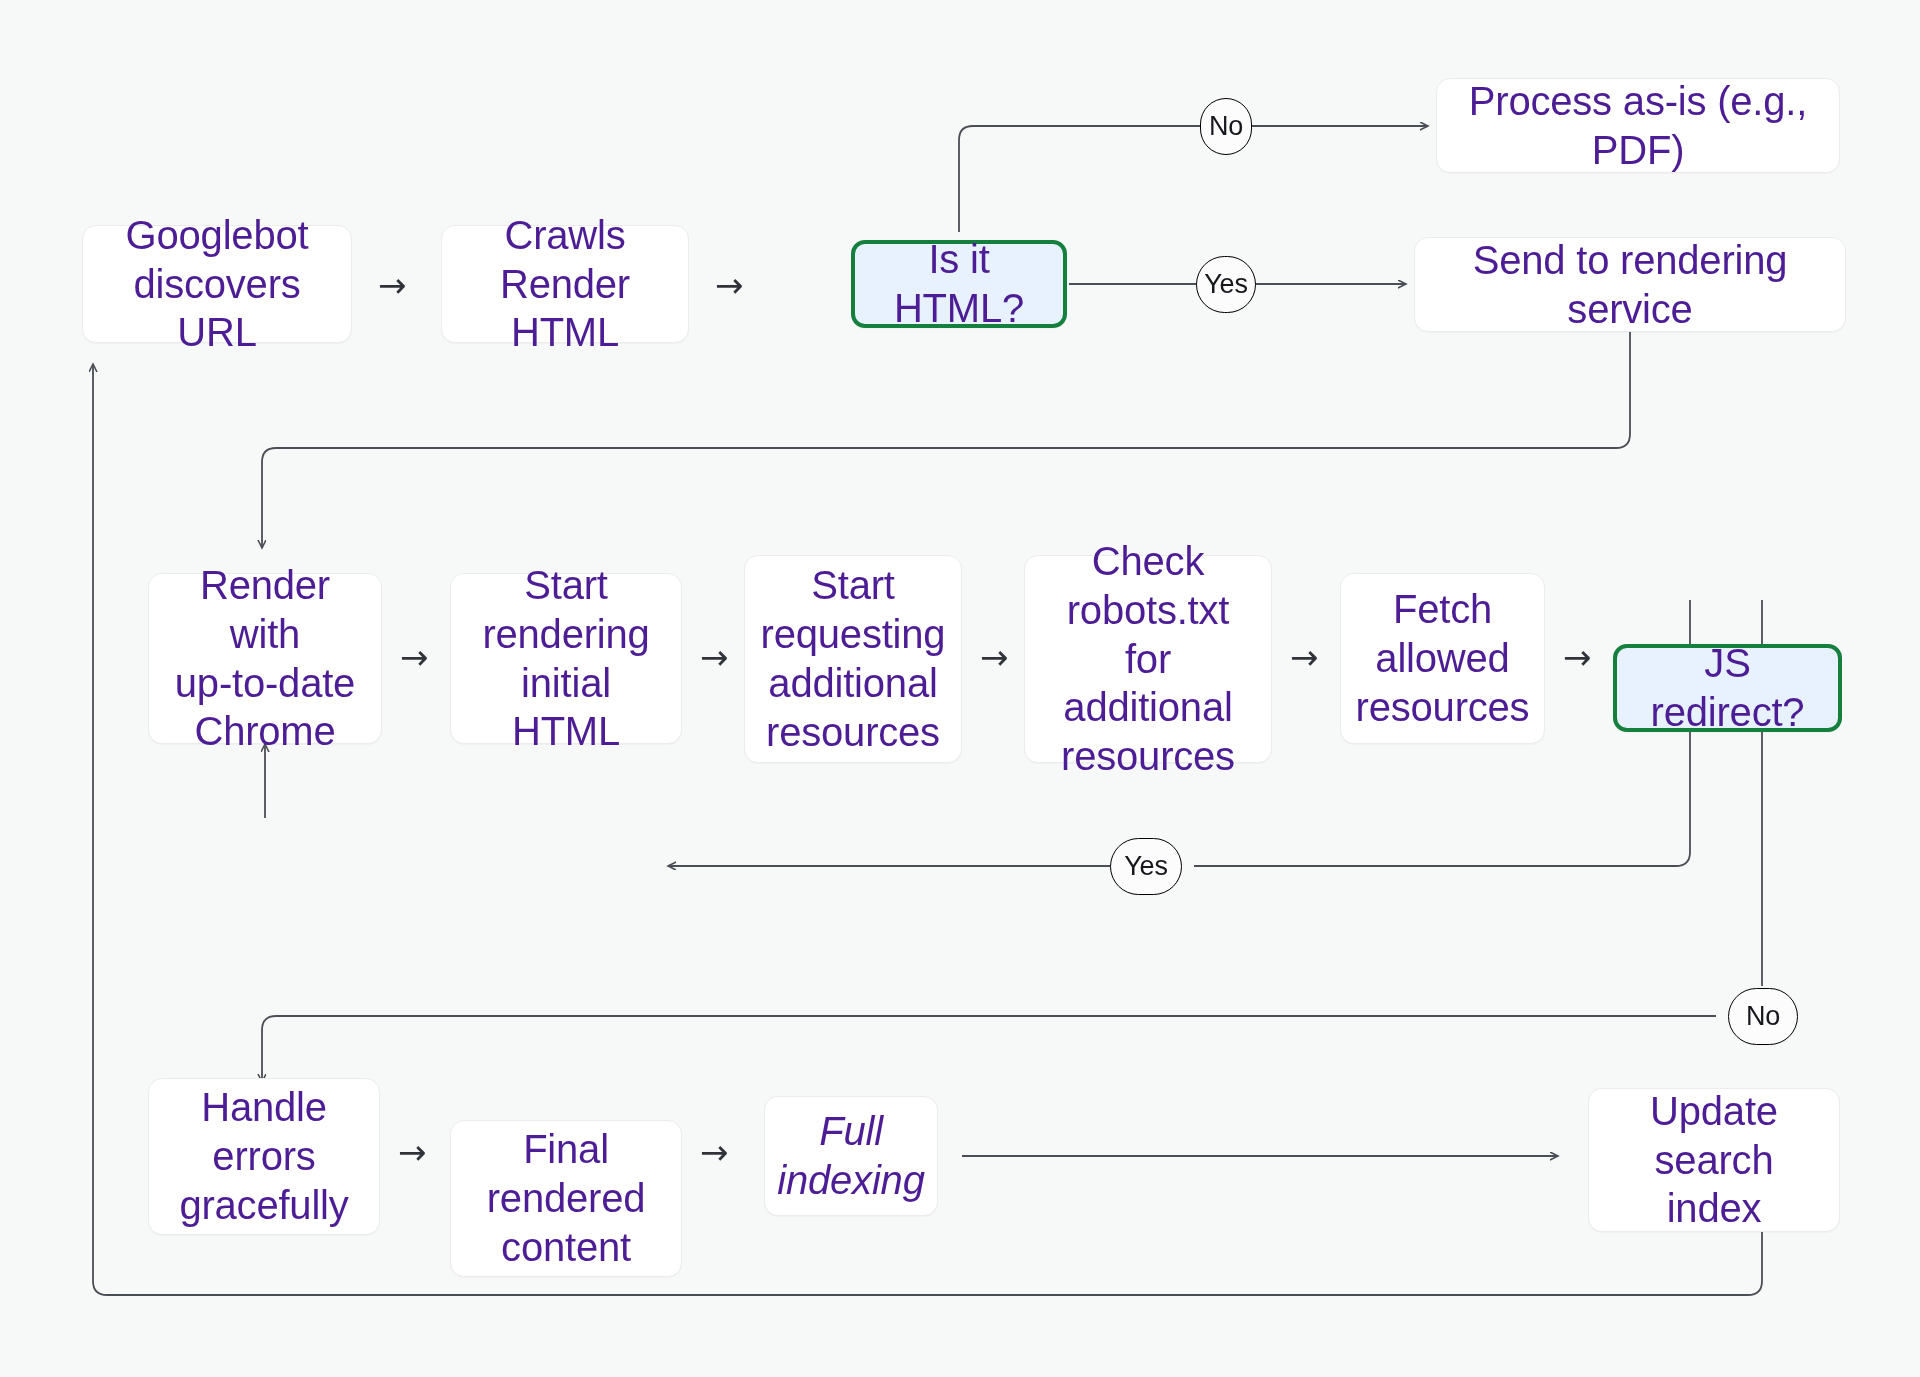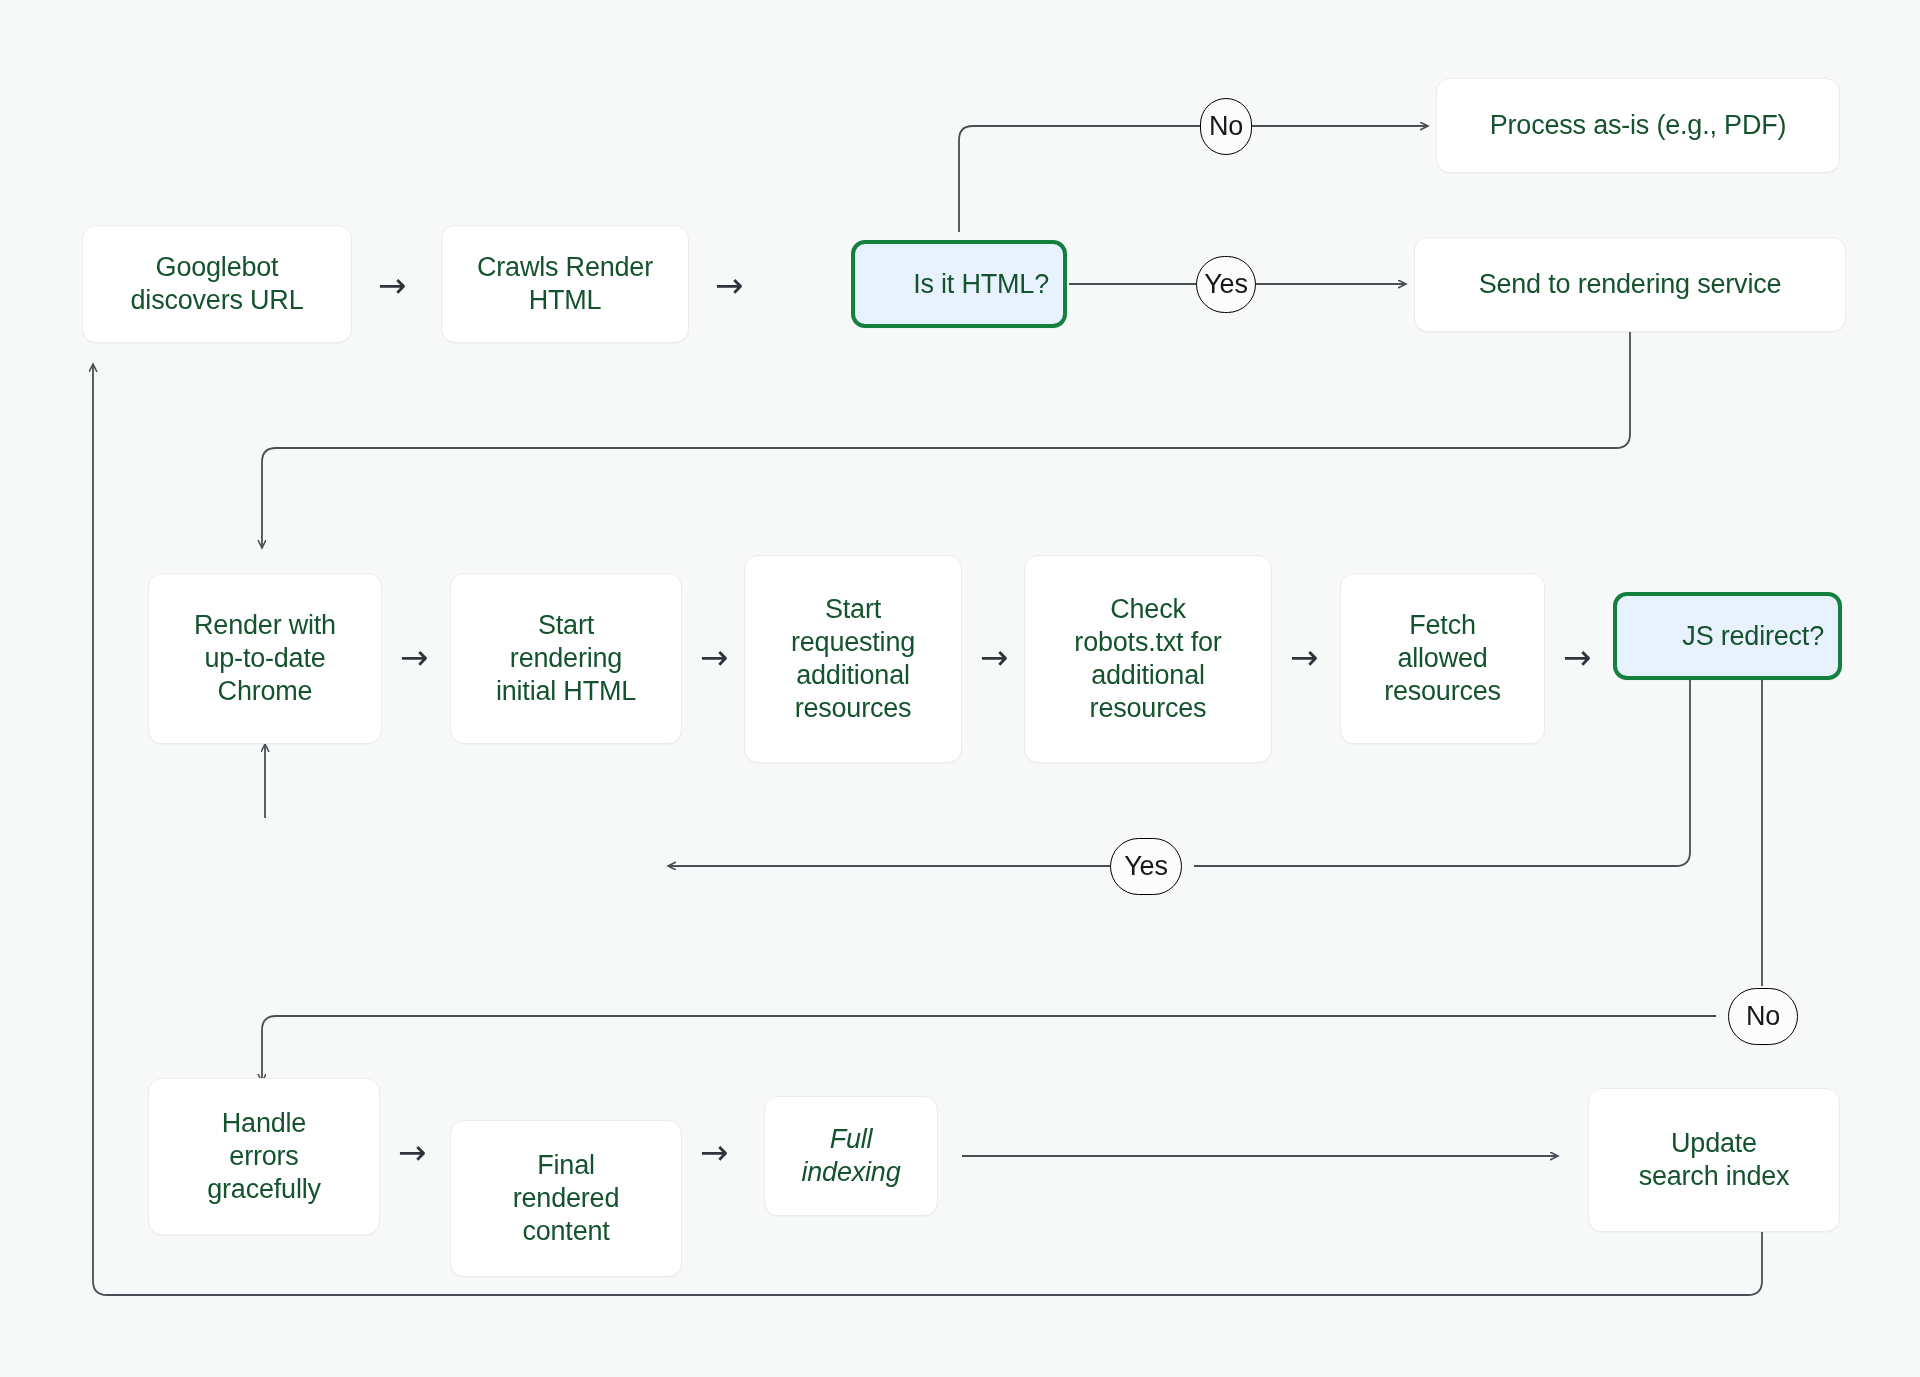--- a/index.html
+++ b/index.html
@@ -29,22 +29,22 @@
   .node {
     position: absolute;
     box-sizing: border-box;
     display: flex;
     align-items: center;
     justify-content: center;
     text-align: center;
     background: #ffffff;
     border: 1px solid #ececec;
     border-radius: 14px;
-    color: #14532d;
-    font-size: 27px;
+    color: #4c1d95;
+    font-size: 40px;
     line-height: 1.22;
     letter-spacing: -0.2px;
     padding: 6px 14px;
     box-shadow: 0 1px 1px rgba(16,24,40,0.03);
   }
   .node.decision {
     background: #e8f2fe;
     border: 4px solid #15803d;
     justify-content: flex-end;
   }
@@ -179,21 +179,21 @@
   <span class="arrow-glyph" style="left:1290px; top:640px;">→</span>
 
   <div class="node" style="left:1340px; top:573px; width:205px; height:171px;">
     <span class="label">Fetch
 allowed
 resources</span>
   </div>
 
   <span class="arrow-glyph" style="left:1563px; top:640px;">→</span>
 
-  <div class="node decision" style="left:1613px; top:592px; width:229px; height:88px;">
+  <div class="node decision" style="left:1613px; top:644px; width:229px; height:88px;">
     <span class="label">JS redirect?</span>
   </div>
 
 
   <div class="edge-label" style="left:1110px; top:838px; width:72px; height:57px;">
     <span>Yes</span>
   </div>
 
   <div class="edge-label" style="left:1728px; top:988px; width:70px; height:57px;">
     <span>No</span>

